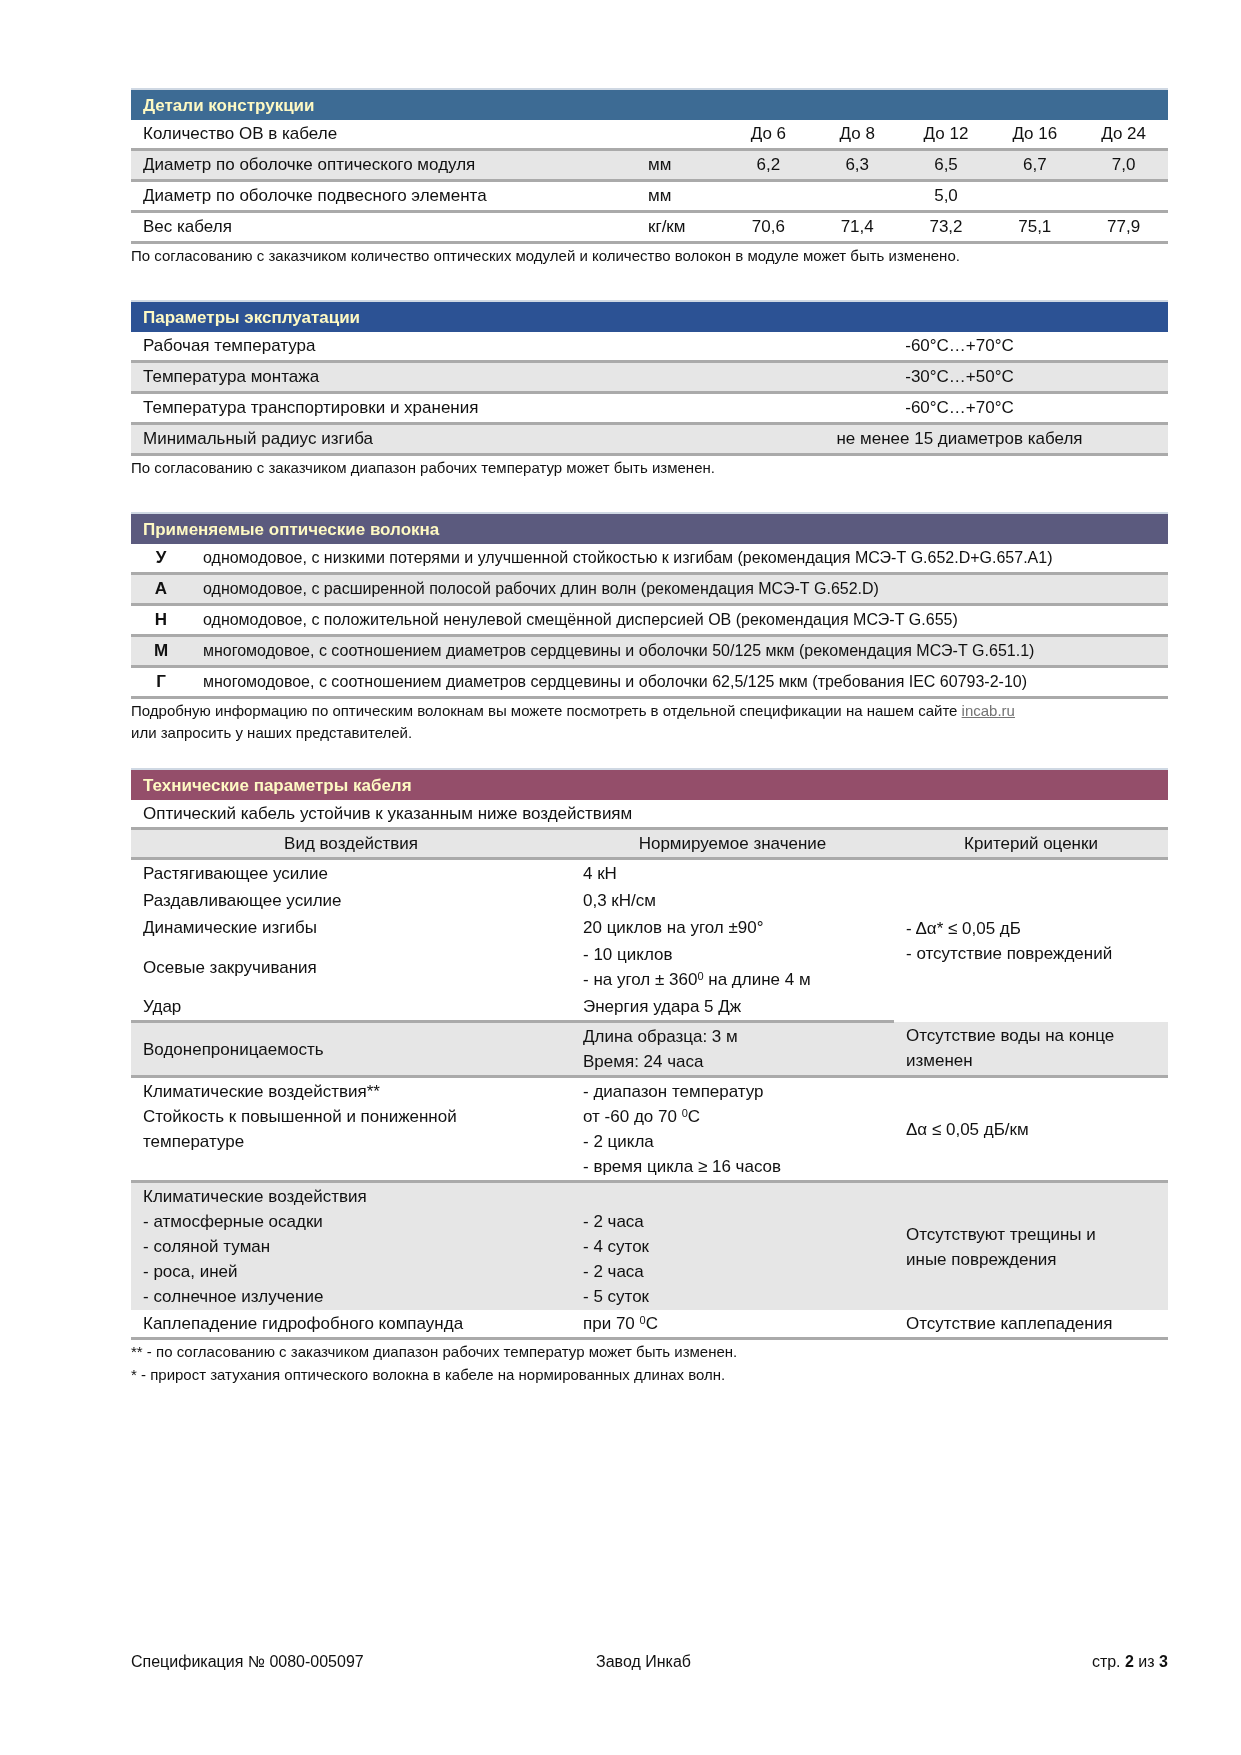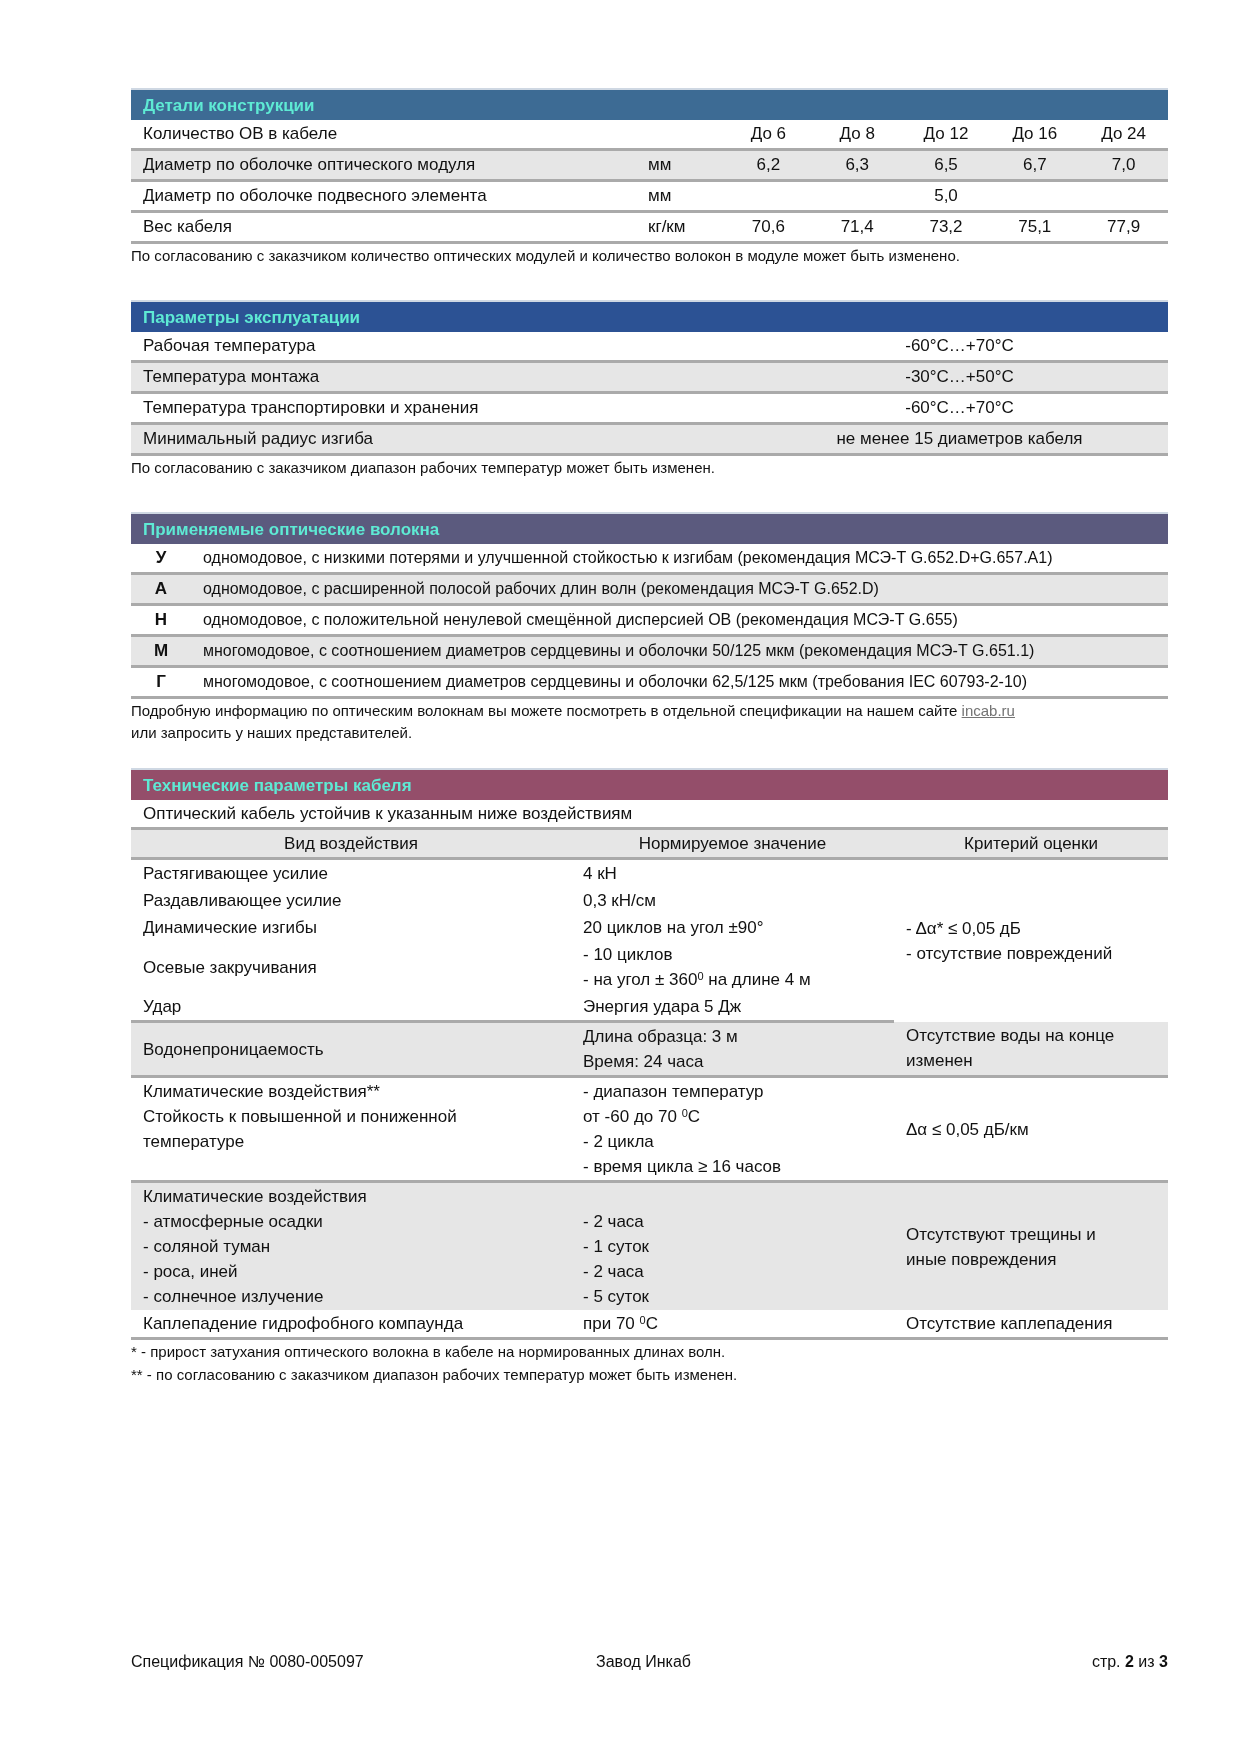--- a/index.html
+++ b/index.html
@@ -1,19 +1,19 @@
 <!DOCTYPE html>
 <html><head>
 <meta charset="utf-8">
 <style>
   html, body { margin: 0; padding: 0; background: #ffffff; }
   body { width: 1241px; height: 1755px; position: relative; font-family: "Liberation Sans", sans-serif; color: #111; font-size: 17px; }
   .page { position: absolute; left: 131px; top: 88px; width: 1037px; }
   .sec { margin: 0; }
-  .sec-head { color: #5eead4; font-weight: bold; font-size: 17px; height: 30px; line-height: 32px; padding-left: 12px; border-top: 2px solid #cfd8e3; }
+  .sec-head { color: #fef9c3; font-weight: bold; font-size: 17px; height: 30px; line-height: 32px; padding-left: 12px; border-top: 2px solid #cfd8e3; }
   .h-blue1 { background: #3d6b94; }
   .h-blue2 { background: #2c5294; }
   .h-purple { background: #5b5a7e; }
   .h-wine { background: #944e6a; }
   table { border-collapse: collapse; width: 100%; table-layout: fixed; }
   td { padding: 0 0 0 12px; height: 28px; line-height: 28px; vertical-align: middle; font-size: 17px; white-space: nowrap; }
   tr.g { background: #e6e6e6; }
   tr.b td { border-bottom: 3px solid #aaaaaa; }
   td.c { text-align: center; padding-left: 0; }
   .note { font-size: 15px; line-height: 22px; margin-top: 1px; }
@@ -233,38 +233,38 @@
         <td>
           <div>Климатические воздействия</div>
           <div>- атмосферные осадки</div>
           <div>- соляной туман</div>
           <div>- роса, иней</div>
           <div>- солнечное излучение</div>
         </td>
         <td>
           <div>&nbsp;</div>
           <div>- 2 часа</div>
-          <div>- 1 суток</div>
+          <div>- 4 суток</div>
           <div>- 2 часа</div>
           <div>- 5 суток</div>
         </td>
         <td>
           <div>Отсутствуют трещины и</div>
           <div>иные повреждения</div>
         </td>
       </tr>
       <tr class="b">
         <td>Каплепадение гидрофобного компаунда</td>
         <td><span>при 70 </span><span class="sup">0</span><span>С</span></td>
         <td>Отсутствие каплепадения</td>
       </tr>
     </tbody>
       </table>
+    <div class="note">** - по согласованию с заказчиком диапазон рабочих температур может быть изменен.</div>
     <div class="note">* - прирост затухания оптического волокна в кабеле на нормированных длинах волн.</div>
-    <div class="note">** - по согласованию с заказчиком диапазон рабочих температур может быть изменен.</div>
   </div>
 </div>
 
 <div class="footer">
   <span class="l">Спецификация № 0080-005097</span>
   <span class="m">Завод Инкаб</span>
   <span class="r"><span>стр. </span><b>2</b><span> из </span><b>3</b></span>
 </div>
 
 </body></html>

